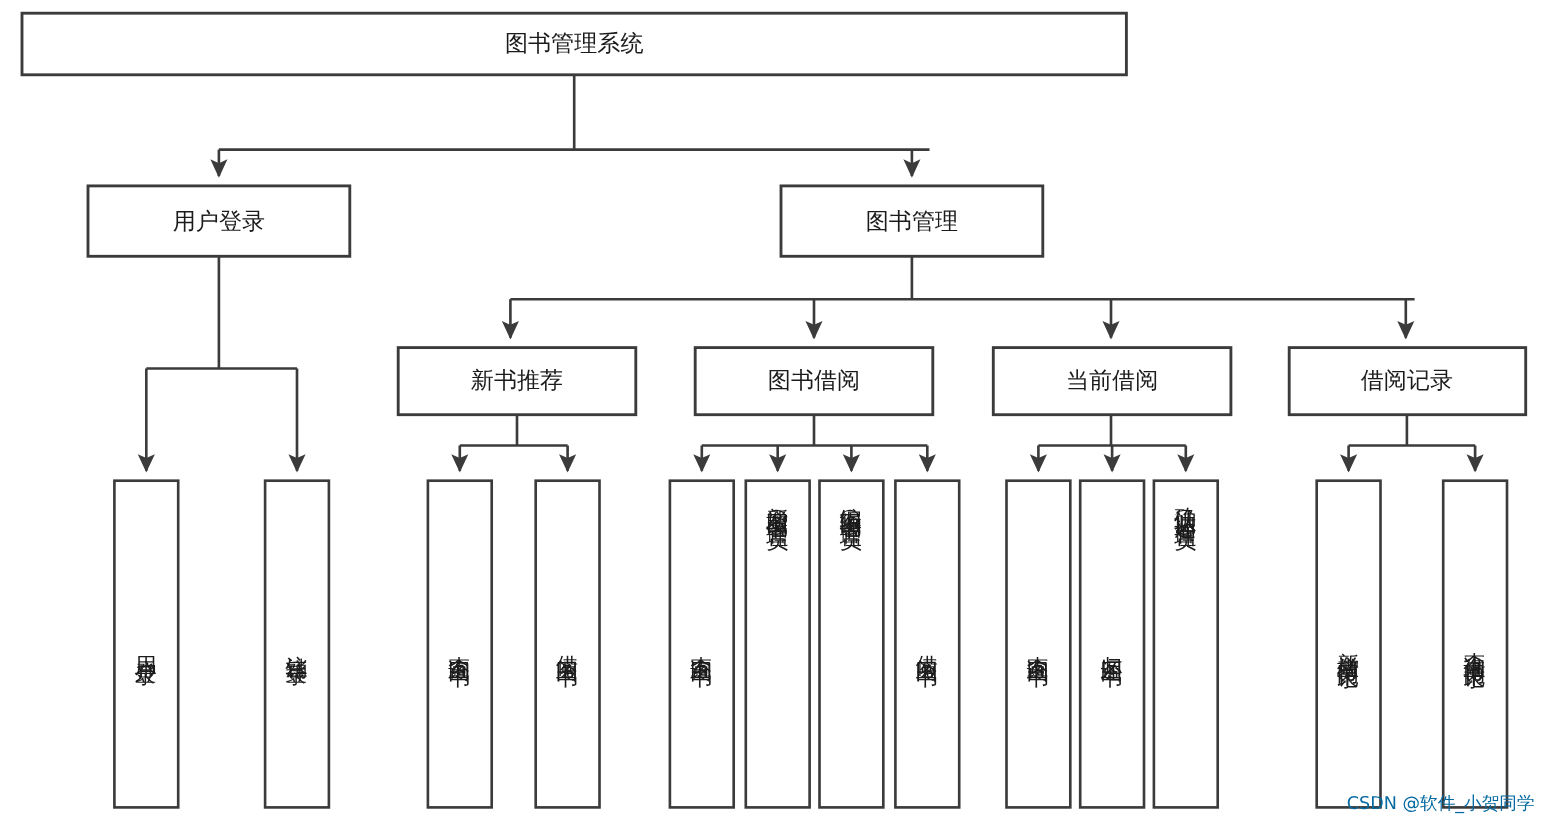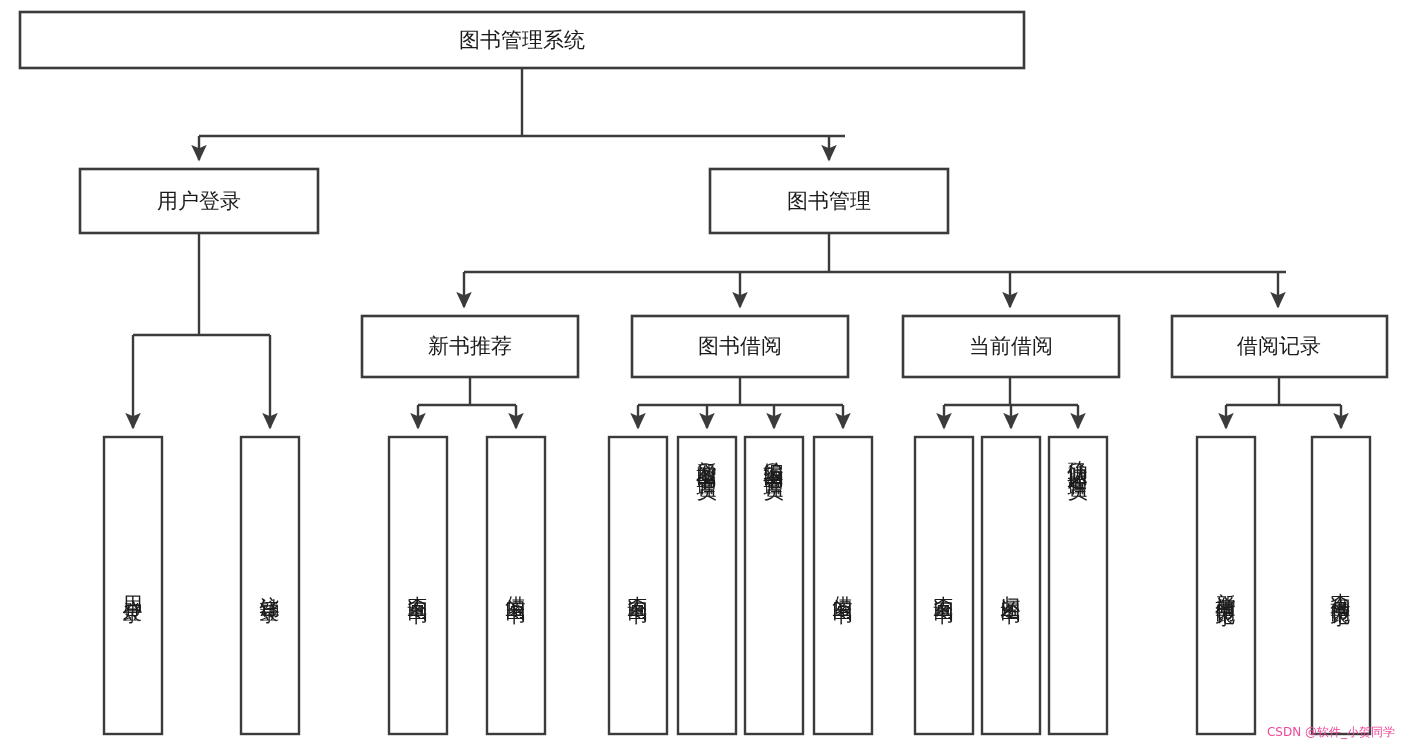--- a/index.html
+++ b/index.html
@@ -66,22 +66,22 @@
     text-align: center;
     white-space: nowrap;
     pointer-events: none;
     user-select: none;
   }
   .watermark {
     position: absolute;
     right: 10px;
     bottom: 6px;
     font-family: "DejaVu Sans", "Liberation Sans", sans-serif;
-    font-size: 12px;
-    color: #ec4899;
+    font-size: 16px;
+    color: #0369a1;
     white-space: nowrap;
   }
 </style>
 </head>
 <body>
 
 <div id="diagram-root">
 
   <svg class="flow" viewBox="0 0 1405 747">
     <defs>

